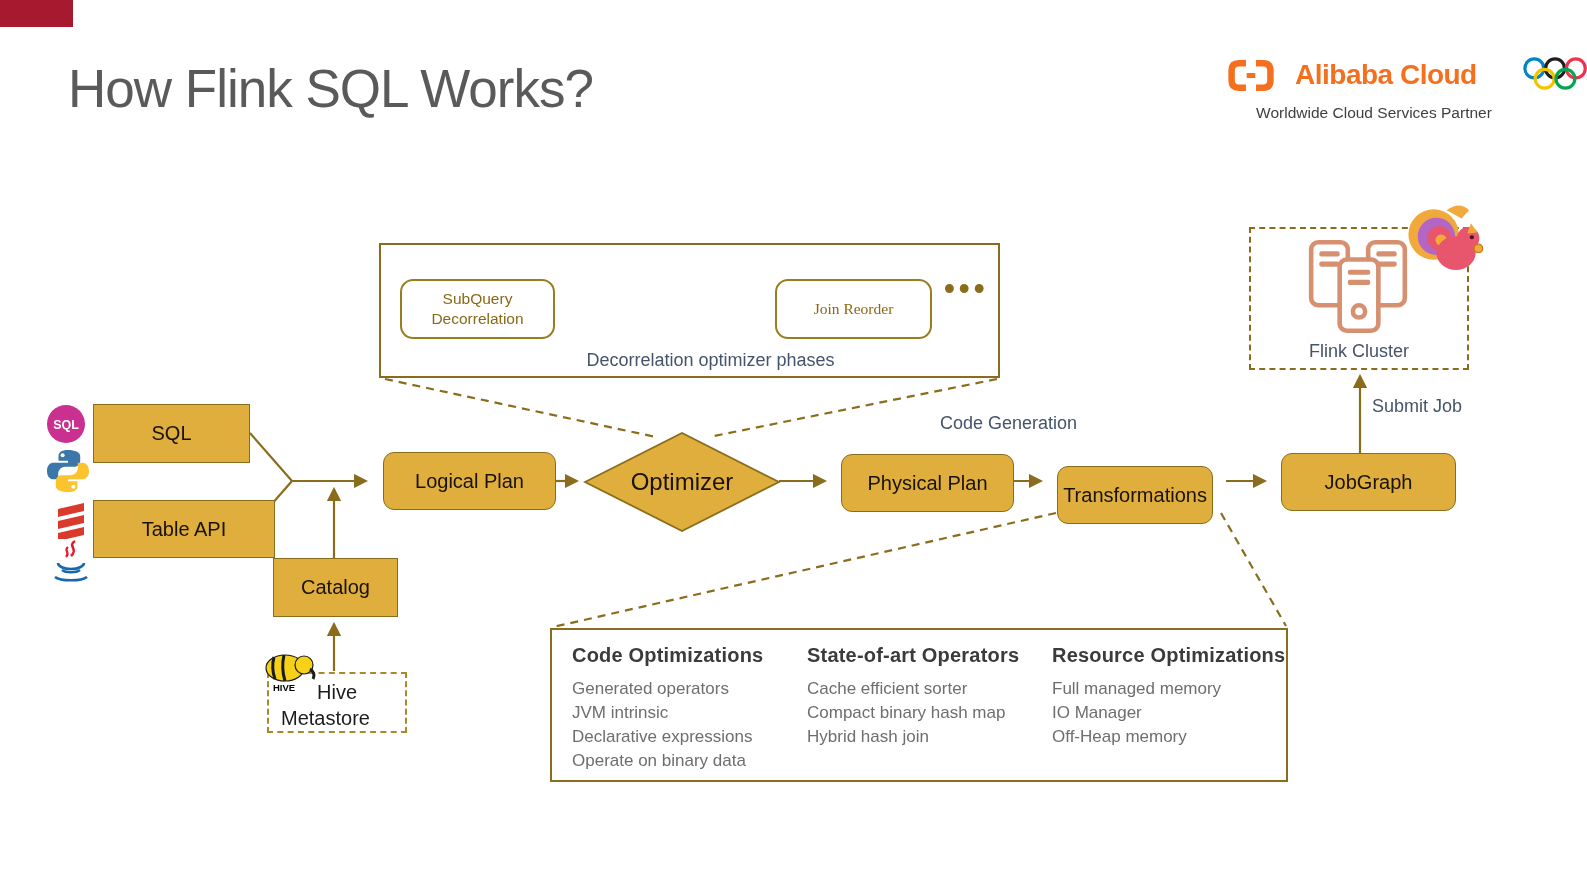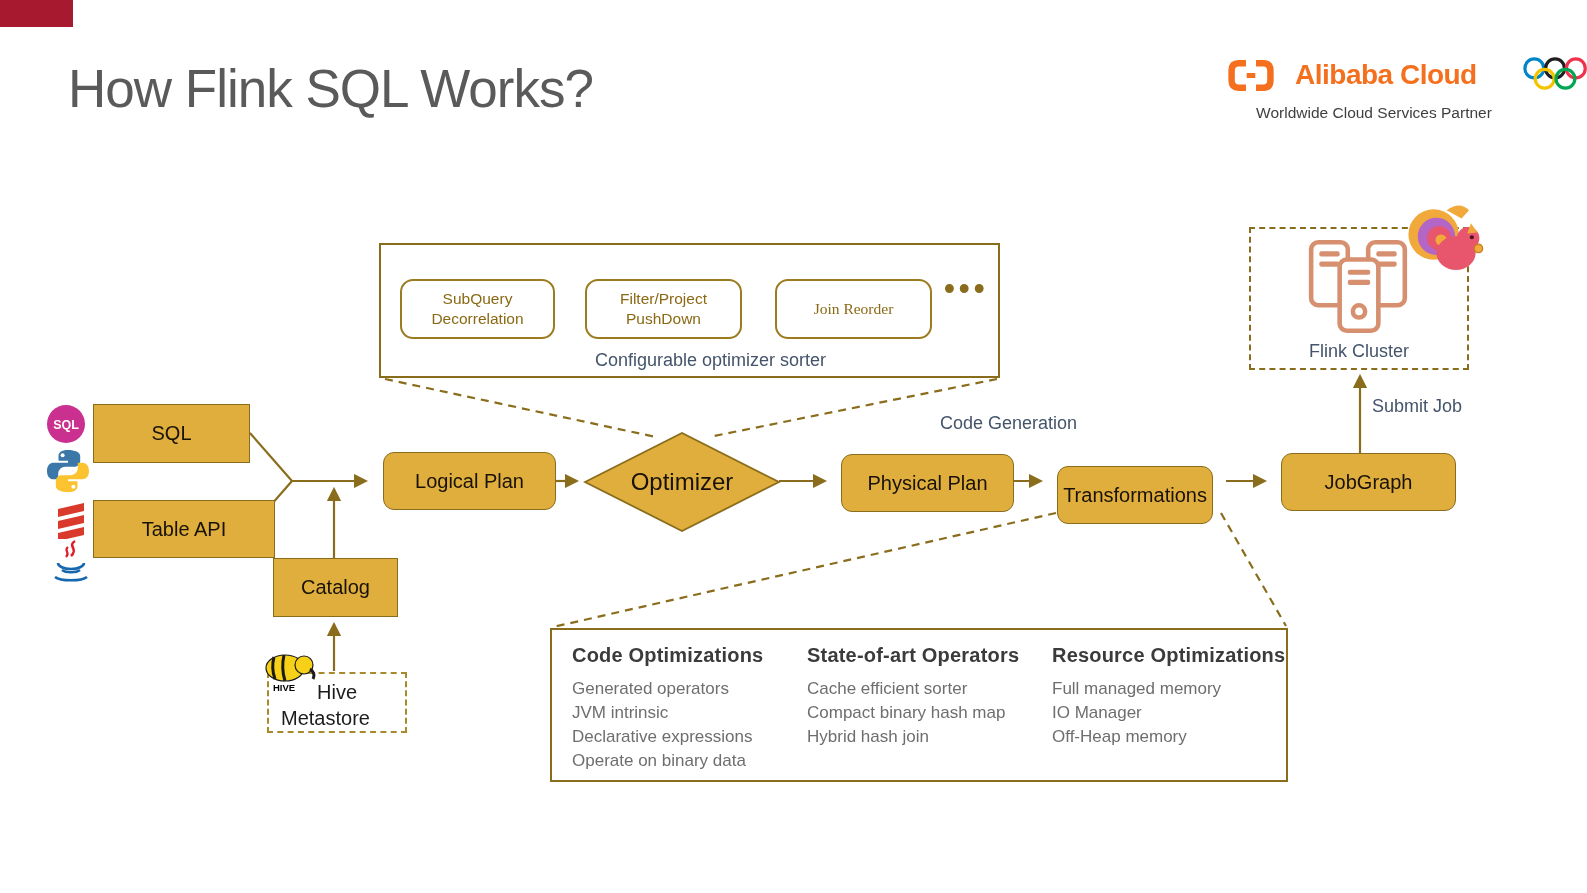--- a/index.html
+++ b/index.html
@@ -189,28 +189,25 @@
       <circle cx="44" cy="16" r="9" fill="#F7D117" stroke="#1a1a1a" stroke-width="1.2"></circle>
       <path d="M50 20q6 4 3 10" stroke="#1a1a1a" stroke-width="3" fill="none"></path>
       <text x="13" y="42" font-family="Liberation Sans, sans-serif" font-size="9.5" font-weight="bold" fill="#000">HIVE</text>
     </svg>
   </div>
 
   <div class="abs frame" style="left:379px;top:243px;width:621px;height:135px;">
     <div class="phase-box" style="left:19px;width:155px;">
       <span>SubQuery Decorrelation</span>
     </div>
-    <div class="phase-box" style="left:204px;width:157px;">
-      <span>Filter/Project PushDown</span>
-    </div>
     <div class="phase-box" style="left:394px;width:157px;font-family:Liberation Serif, serif;">
       <span>Join Reorder</span>
     </div>
     <div class="phase-dots">•••</div>
-    <div class="phase-caption">Configurable optimizer sorter</div>
+    <div class="phase-caption">Decorrelation optimizer phases</div>
   </div>
 
   <div class="abs annot" style="left:940px;top:413px;">Code Generation</div>
   <div class="abs annot" style="left:1372px;top:396px;">Submit Job</div>
 
   <div class="abs dashed-frame" style="left:1249px;top:227px;width:220px;height:143px;">
     <div class="abs" style="left:52px;top:6px;">
       <svg width="112" height="104" viewBox="0 0 110 100">
         <g stroke="#D6906F" stroke-width="4.5" fill="#fff">
           <rect x="8" y="6" width="36" height="62" rx="7"></rect>

